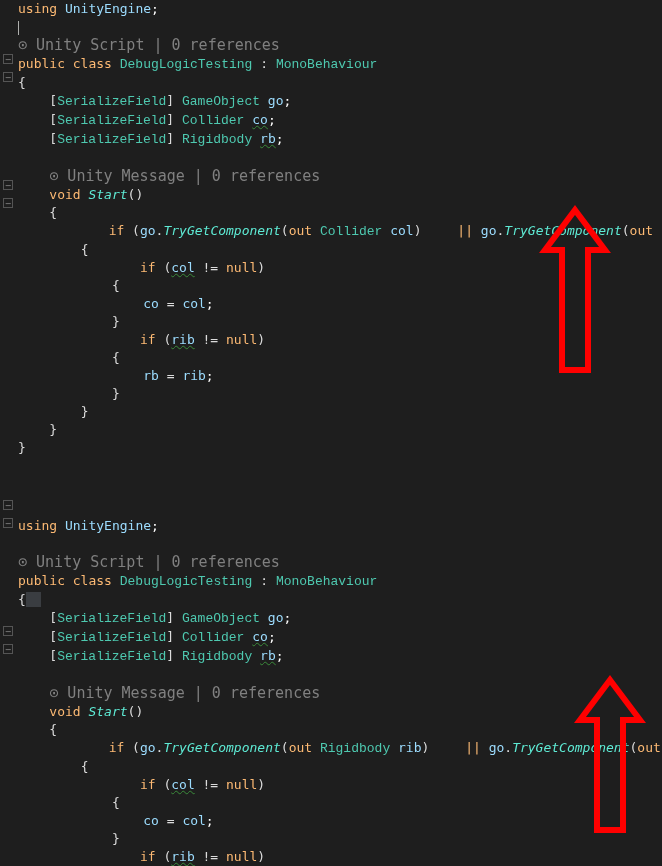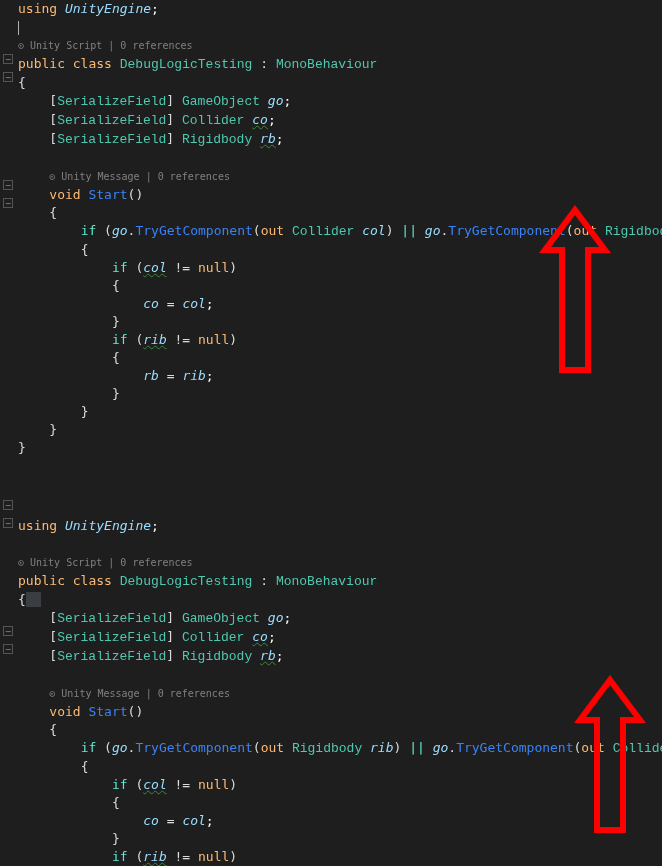--- a/index.html
+++ b/index.html
@@ -31,26 +31,26 @@
     line-height: 10px;
     border: 1px solid #555;
   }
   .code {
     margin-left: 18px;
     white-space: pre;
     line-height: 18px;
   }
   .kw { color: #fdba74; }      
   .type { color: #4ec9b0; font-family: Liberation Mono, monospace; }    
-  .str { color: #9cdcfe; font-style: italic; }     
-  .fn { color: #3b82f6; }      
-  .op { color: #5eead4; }      
+  .str { color: #9cdcfe; }     
+  .fn { color: #5eead4; font-style: italic; }      
+  .op { color: #fdba74; margin-left: 28px; }      
   .txt { color: #dcdcdc; }    
   .pun { color: #ffffff; }
-  .comment { color: #808080; font-size: 10px; }
+  .comment { color: #808080; font-size: 15px; }
   .wavy { text-decoration: underline wavy #3a8a3a 1px; }
   .arrow {
     position: absolute;
     pointer-events: none;
   }
   .arrow svg { overflow: visible; }
   .divider { height: 60px; }
   .caret {
     display: inline-block;
     width: 1px; height: 14px;

